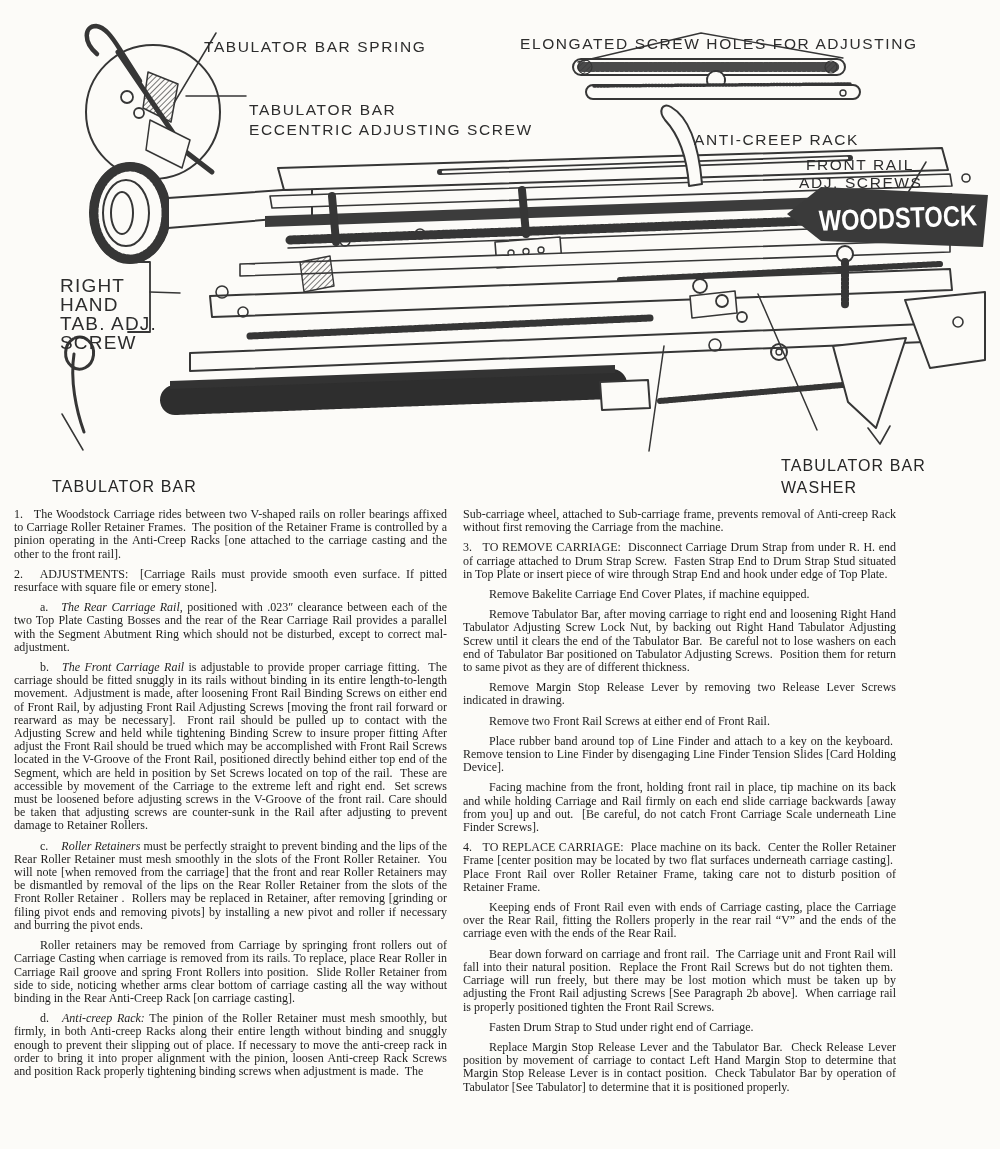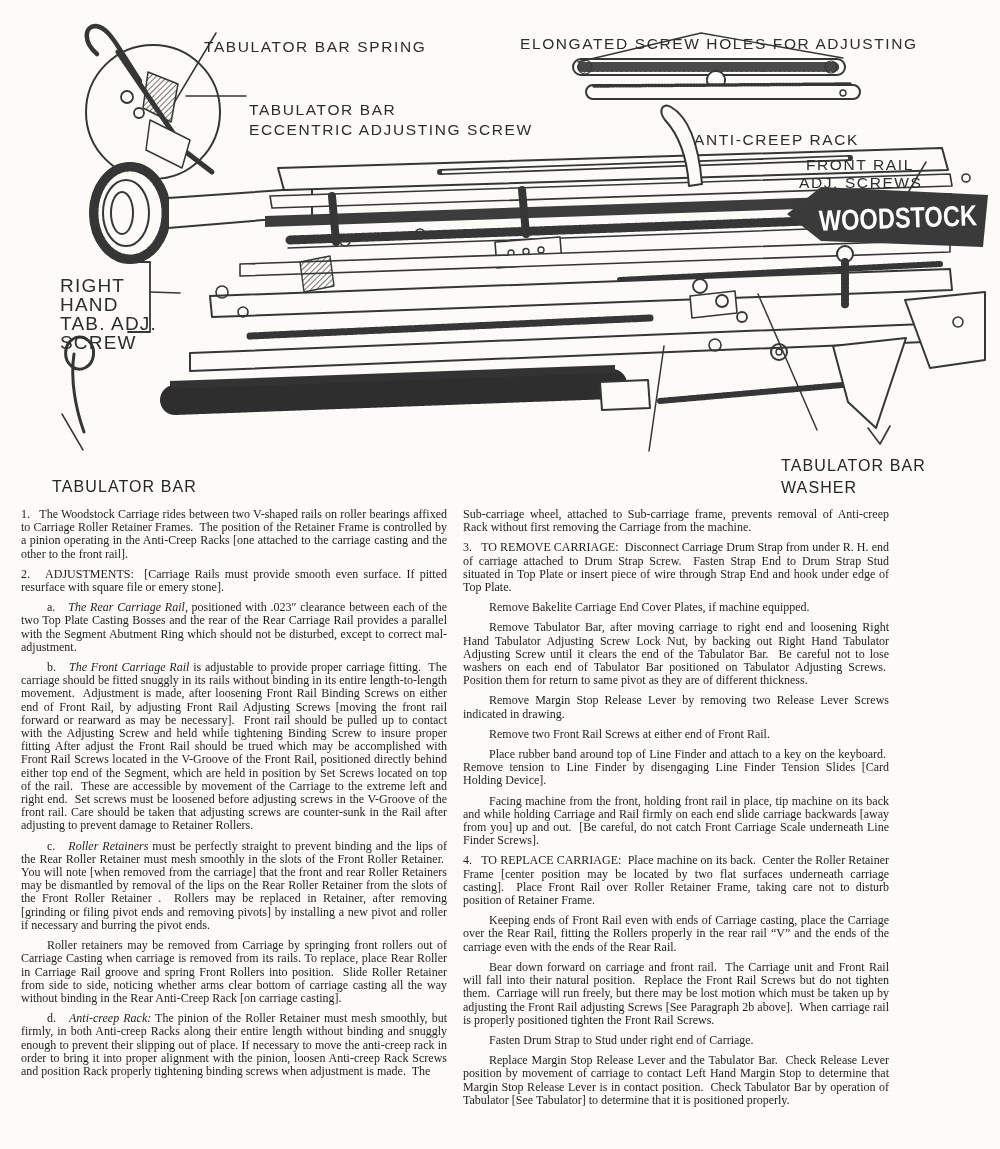--- a/index.html
+++ b/index.html
@@ -16,21 +16,21 @@
     position:absolute;
     font-family:"Liberation Sans","DejaVu Sans",sans-serif;
     font-size:15.5px;line-height:19px;letter-spacing:1.6px;
     color:#2d2d2d;white-space:nowrap;margin-top:24px;
   }
   .dlabel.big{font-size:19px;letter-spacing:1.2px;}
   .dlabel.bottom{font-size:16px;letter-spacing:1.1px;color:#262626;}
   
   .text-area{
     position:absolute;left:0;top:508px;width:910px;
-    display:flex;gap:16px;padding:0 21px;box-sizing:border-box;
+    display:flex;gap:16px;padding:0 14px;box-sizing:border-box;
   }
   .col{width:478px;font-size:12px;line-height:13.2px;text-align:justify;}
   .col p{margin:7px 0 0 0;}
   .col p:first-child{margin-top:0;}
   p.ind{text-indent:26px;}
   .lead{margin-right:13px;}
   em{}
 </style>
 </head>
 <body>

